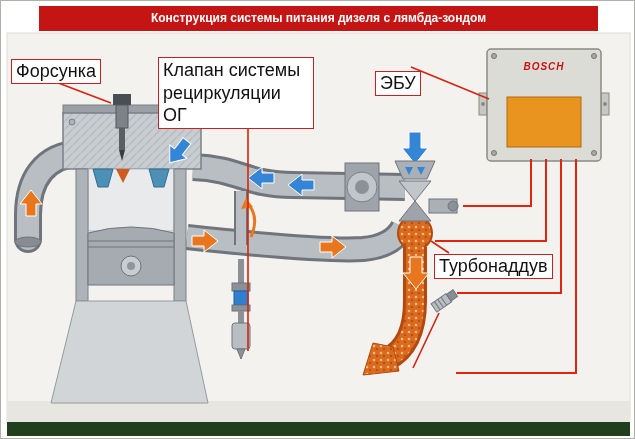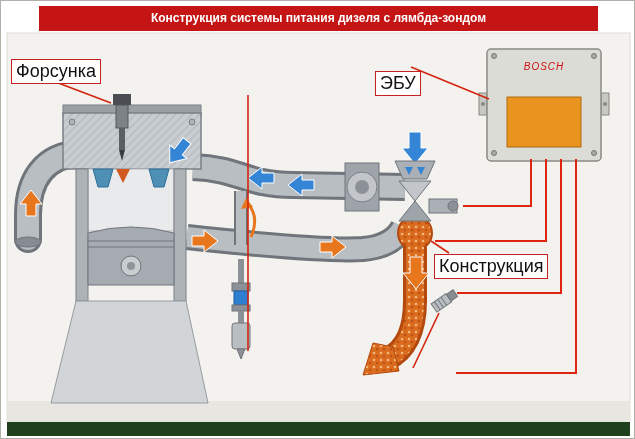--- a/index.html
+++ b/index.html
@@ -14,21 +14,21 @@
     background:#c41414;color:#ffffff;font-weight:bold;font-size:12px;
     line-height:25px;text-align:center;white-space:nowrap;
   }
   .callout{
     position:absolute;background:#ffffff;border:1px solid #c42222;
     padding:1px 4px;font-size:18px;color:#111;white-space:nowrap;z-index:5;
   }
   .callout.wrap{white-space:normal;width:146px;line-height:1.25;}
   .brand{
     position:absolute;left:508px;top:60px;width:70px;text-align:center;
-    color:#cc1111;font-weight:normal;font-style:italic;font-size:10px;
+    color:#cc1111;font-weight:bold;font-style:italic;font-size:10px;
     letter-spacing:1px;z-index:5;
   }
 </style>
 </head>
 <body>
 
 <div class="stage">
 
   <svg class="diagram-svg" width="635" height="439" viewBox="0 0 635 439">
     <defs>
@@ -183,18 +183,19 @@
       <path d="M 247 94 L 247 350"></path>
       <path d="M 410 66 L 488 98"></path>
       <path d="M 448 252 L 430 240"></path>
       <path d="M 412 367 L 438 312"></path>
     </g>
   </svg>
 
   <div class="title-bar">Конструкция системы питания дизеля с лямбда-зондом</div>
 
   <div class="callout" style="left:10px;top:58px;">Форсунка</div>
+  <div class="callout wrap" style="left:157px;top:56px;">Клапан системы рециркуляции ОГ</div>
   <div class="callout" style="left:374px;top:70px;">ЭБУ</div>
-  <div class="callout" style="left:433px;top:253px;">Конструкция</div>
+  <div class="callout" style="left:433px;top:253px;">Турбонаддув</div>
 
   <div class="brand">BOSCH</div>
 
 </div>
 
 </body></html>

